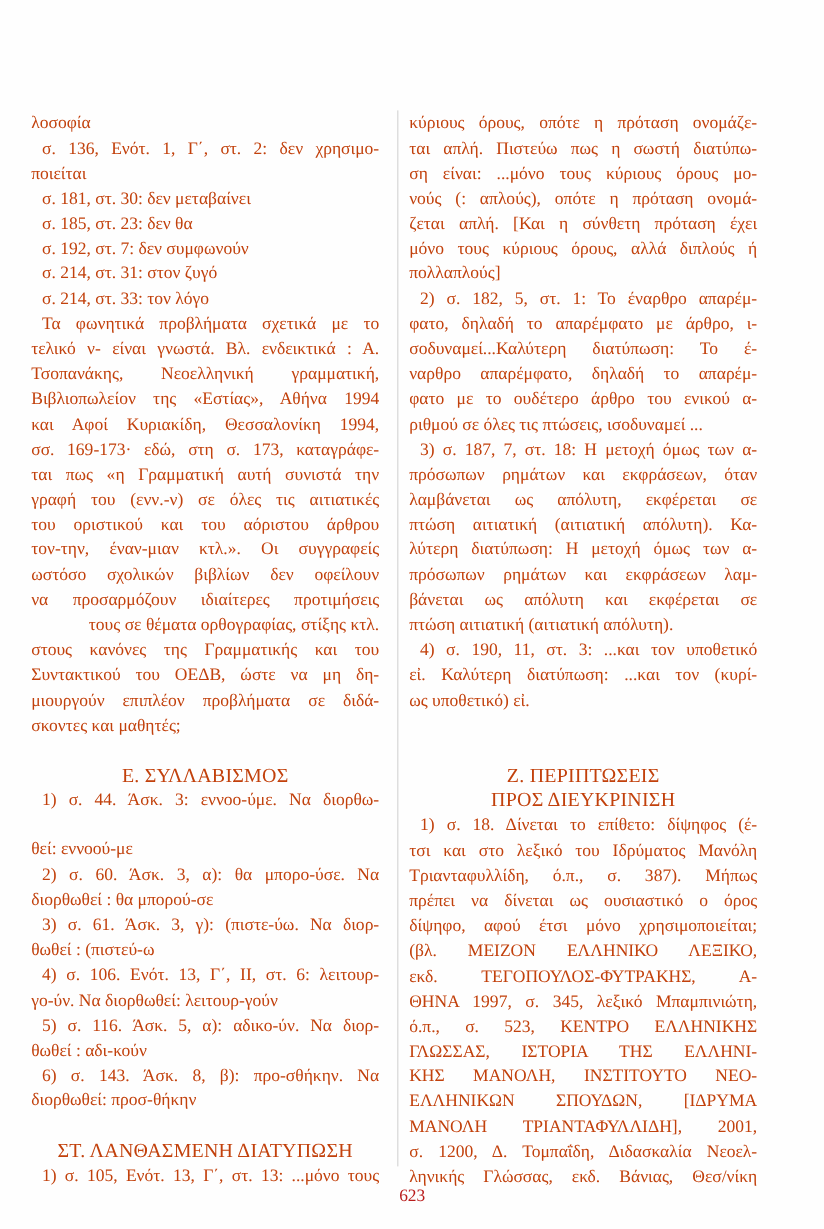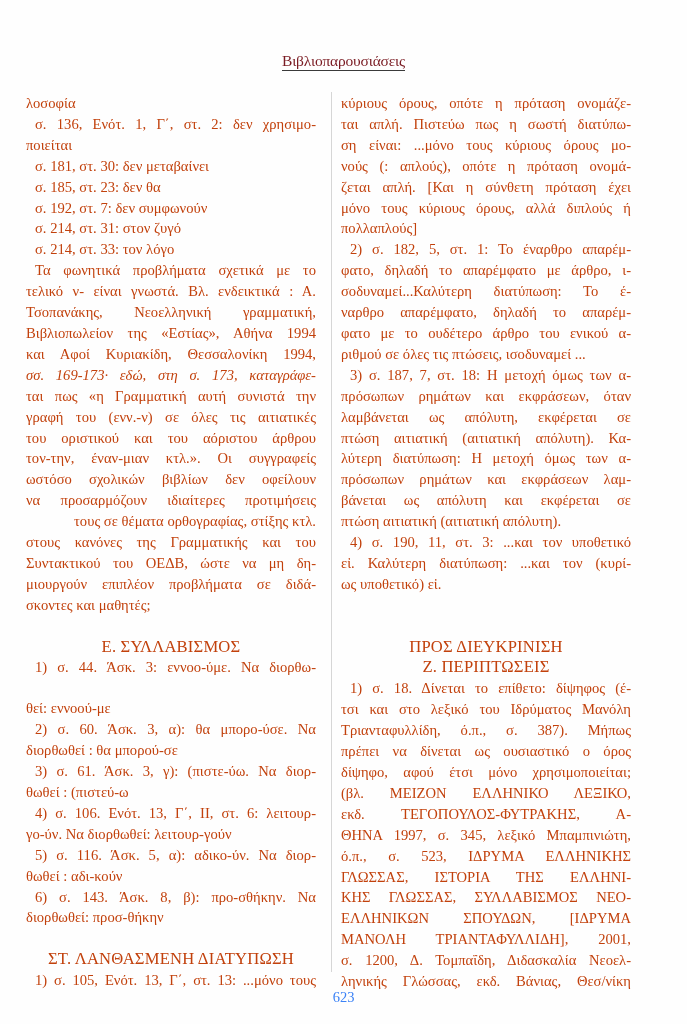--- a/index.html
+++ b/index.html
@@ -18,49 +18,46 @@
   .col.left { left: 26px; }
   .col.right { left: 341px; width: 290px; }
   .divider { position: absolute; left: 331px; top: 92px; width: 1px; height: 880px; background: #d6d6d6; }
   .ln { display: block; white-space: nowrap; text-align: justify; text-align-last: justify; }
   .ln.last { text-align-last: left; }
   .ln.ind { padding-left: 9px; }
   .sec-title { display: block; text-align: center; text-align-last: center; font-size: 16.6px; letter-spacing: 0.2px; }
   .gap { display: block; height: 20.9px; }
   .folio {
     position: absolute; top: 989px; left: 0; width: 687px; text-align: center;
-    font-family: "Liberation Serif", serif; font-size: 14.5px; color: #3b82f6;
+    font-family: "Liberation Serif", serif; font-size: 14.5px; color: #b91c1c;
   }
 </style>
 </head>
 <body>
 
 <div class="page">
 
-  <div class="running-head">
-    <span>Βιβλιοπαρουσιάσεις</span>
-  </div>
 
   <div class="divider"></div>
 
   <div class="col left">
     <span class="ln last" style="white-space: nowrap;">λοσοφία</span>
     <span class="ln ind" style="white-space: nowrap;">σ. 136, Ενότ. 1, Γ΄, στ. 2: δεν χρησιμο-</span>
     <span class="ln last" style="white-space: nowrap;">ποιείται</span>
     <span class="ln ind last" style="white-space: nowrap;">σ. 181, στ. 30: δεν μεταβαίνει</span>
     <span class="ln ind last" style="white-space: nowrap;">σ. 185, στ. 23: δεν θα</span>
     <span class="ln ind last" style="white-space: nowrap;">σ. 192, στ. 7: δεν συμφωνούν</span>
     <span class="ln ind last" style="white-space: nowrap;">σ. 214, στ. 31: στον ζυγό</span>
     <span class="ln ind last" style="white-space: nowrap;">σ. 214, στ. 33: τον λόγο</span>
     <span class="ln ind" style="white-space: nowrap;">Τα φωνητικά προβλήματα σχετικά με το</span>
     <span class="ln" style="white-space: nowrap;">τελικό ν- είναι γνωστά. Βλ. ενδεικτικά : Α.</span>
     <span class="ln" style="white-space: nowrap;">Τσοπανάκης, Νεοελληνική γραμματική,</span>
     <span class="ln" style="white-space: nowrap;">Βιβλιοπωλείον της «Εστίας», Αθήνα 1994</span>
     <span class="ln" style="white-space: nowrap;">και Αφοί Κυριακίδη, Θεσσαλονίκη 1994,</span>
-    <span class="ln" style="white-space: nowrap; font-style: italic;">σσ. 169-173· εδώ, στη σ. 173, καταγράφε-</span>
+    <span class="ln" style="white-space: nowrap;">σσ. 169-173· εδώ, στη σ. 173, καταγράφε-</span>
     <span class="ln" style="white-space: nowrap;">ται πως «η Γραμματική αυτή συνιστά την</span>
     <span class="ln" style="white-space: nowrap;">γραφή του (ενν.-ν) σε όλες τις αιτιατικές</span>
     <span class="ln" style="white-space: nowrap;">του οριστικού και του αόριστου άρθρου</span>
     <span class="ln" style="white-space: nowrap;">τον-την, έναν-μιαν κτλ.». Οι συγγραφείς</span>
     <span class="ln" style="white-space: nowrap;">ωστόσο σχολικών βιβλίων δεν οφείλουν</span>
     <span class="ln" style="white-space: nowrap;">να προσαρμόζουν ιδιαίτερες προτιμήσεις</span>
     <span class="ln" style="white-space: nowrap; margin-left: 48px;">τους σε θέματα ορθογραφίας, στίξης κτλ.</span>
     <span class="ln" style="white-space: nowrap;">στους κανόνες της Γραμματικής και του</span>
     <span class="ln" style="white-space: nowrap;">Συντακτικού του ΟΕΔΒ, ώστε να μη δη-</span>
     <span class="ln" style="white-space: nowrap;">μιουργούν επιπλέον προβλήματα σε διδά-</span>
@@ -107,33 +104,33 @@
     <span class="ln" style="white-space: nowrap;">λύτερη διατύπωση: Η μετοχή όμως των α-</span>
     <span class="ln" style="white-space: nowrap;">πρόσωπων ρημάτων και εκφράσεων λαμ-</span>
     <span class="ln" style="white-space: nowrap;">βάνεται ως απόλυτη και εκφέρεται σε</span>
     <span class="ln last" style="white-space: nowrap;">πτώση αιτιατική (αιτιατική απόλυτη).</span>
     <span class="ln ind" style="white-space: nowrap;">4) σ. 190, 11, στ. 3: ...και τον υποθετικό</span>
     <span class="ln" style="white-space: nowrap;">εἰ. Καλύτερη διατύπωση: ...και τον (κυρί-</span>
     <span class="ln last" style="white-space: nowrap;">ως υποθετικό) εἰ.</span>
 
     <span class="gap"></span>
     <span class="gap"></span>
+    <span class="sec-title">Ζ. ΠΕΡΙΠΤΩΣΕΙΣ</span>
     <span class="sec-title">ΠΡΟΣ ΔΙΕΥΚΡΙΝΙΣΗ</span>
-    <span class="sec-title">Ζ. ΠΕΡΙΠΤΩΣΕΙΣ</span>
     <span class="ln ind" style="white-space: nowrap;">1) σ. 18. Δίνεται το επίθετο: δίψηφος (έ-</span>
     <span class="ln" style="white-space: nowrap;">τσι και στο λεξικό του Ιδρύματος Μανόλη</span>
     <span class="ln" style="white-space: nowrap;">Τριανταφυλλίδη, ό.π., σ. 387). Μήπως</span>
     <span class="ln" style="white-space: nowrap;">πρέπει να δίνεται ως ουσιαστικό ο όρος</span>
     <span class="ln" style="white-space: nowrap;">δίψηφο, αφού έτσι μόνο χρησιμοποιείται;</span>
     <span class="ln" style="white-space: nowrap;">(βλ. ΜΕΙΖΟΝ ΕΛΛΗΝΙΚΟ ΛΕΞΙΚΟ,</span>
     <span class="ln" style="white-space: nowrap;">εκδ. ΤΕΓΟΠΟΥΛΟΣ-ΦΥΤΡΑΚΗΣ, Α-</span>
     <span class="ln" style="white-space: nowrap;">ΘΗΝΑ 1997, σ. 345, λεξικό Μπαμπινιώτη,</span>
-    <span class="ln" style="white-space: nowrap;">ό.π., σ. 523, ΙΔΡΥΜΑ ΕΛΛΗΝΙΚΗΣ</span>
+    <span class="ln" style="white-space: nowrap;">ό.π., σ. 523, ΚΕΝΤΡΟ ΕΛΛΗΝΙΚΗΣ</span>
     <span class="ln" style="white-space: nowrap;">ΓΛΩΣΣΑΣ, ΙΣΤΟΡΙΑ ΤΗΣ ΕΛΛΗΝΙ-</span>
-    <span class="ln" style="white-space: nowrap;">ΚΗΣ ΓΛΩΣΣΑΣ, ΣΥΛΛΑΒΙΣΜΟΣ ΝΕΟ-</span>
+    <span class="ln" style="white-space: nowrap;">ΚΗΣ ΜΑΝΟΛΗ, ΙΝΣΤΙΤΟΥΤΟ ΝΕΟ-</span>
     <span class="ln" style="white-space: nowrap;">ΕΛΛΗΝΙΚΩΝ ΣΠΟΥΔΩΝ, [ΙΔΡΥΜΑ</span>
     <span class="ln" style="white-space: nowrap;">ΜΑΝΟΛΗ ΤΡΙΑΝΤΑΦΥΛΛΙΔΗ], 2001,</span>
     <span class="ln" style="white-space: nowrap;">σ. 1200, Δ. Τομπαΐδη, Διδασκαλία Νεοελ-</span>
     <span class="ln" style="white-space: nowrap;">ληνικής Γλώσσας, εκδ. Βάνιας, Θεσ/νίκη</span>
   </div>
 
   <div class="folio">623</div>
 </div>
 
 </body></html>

